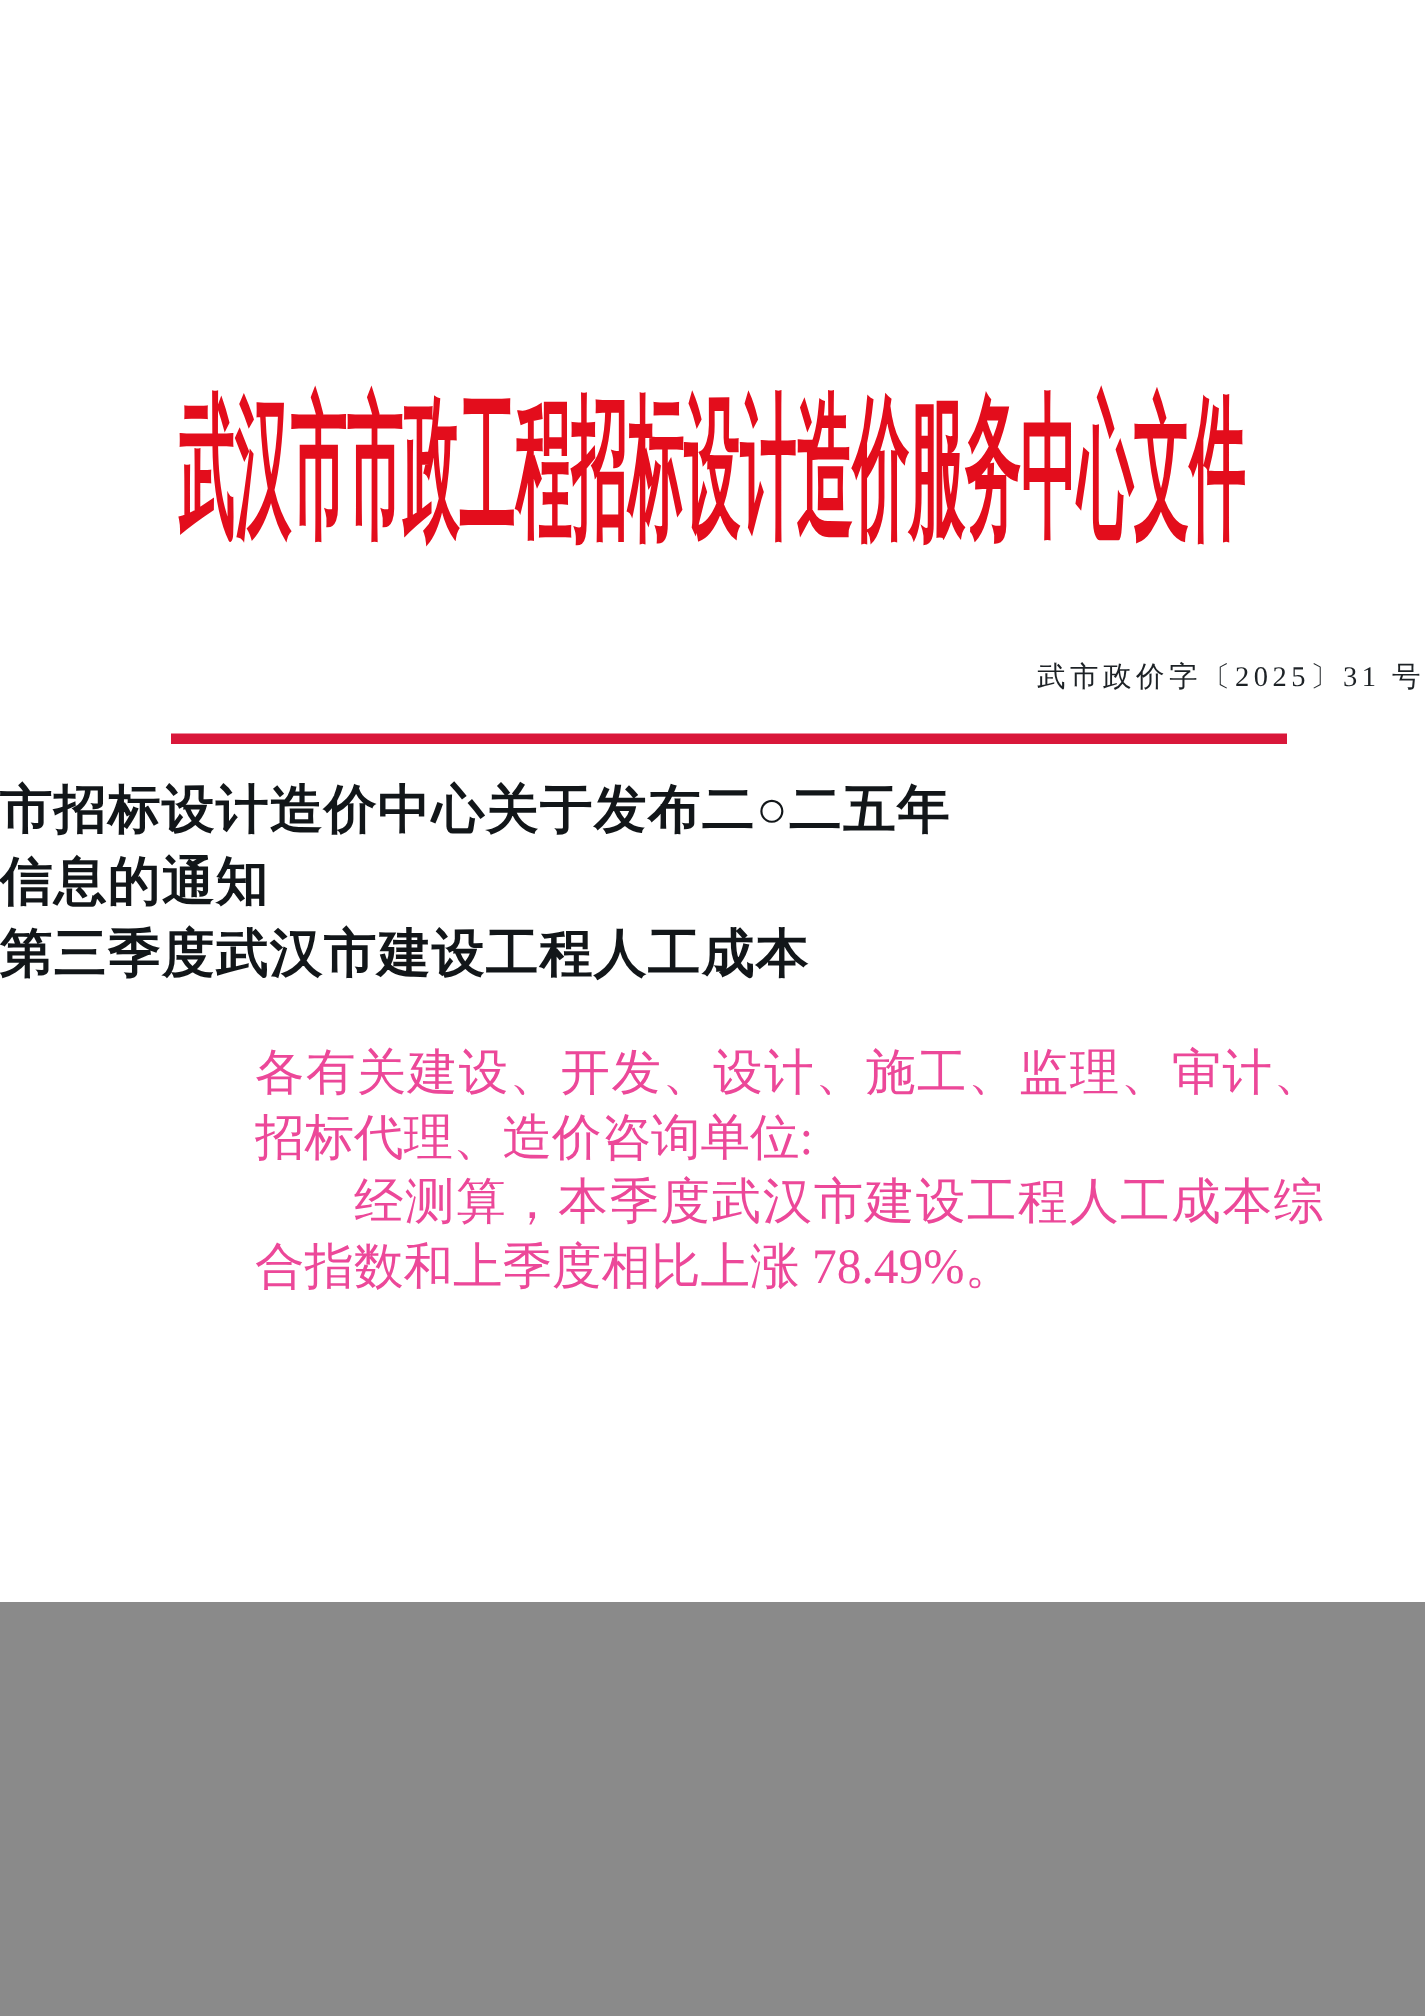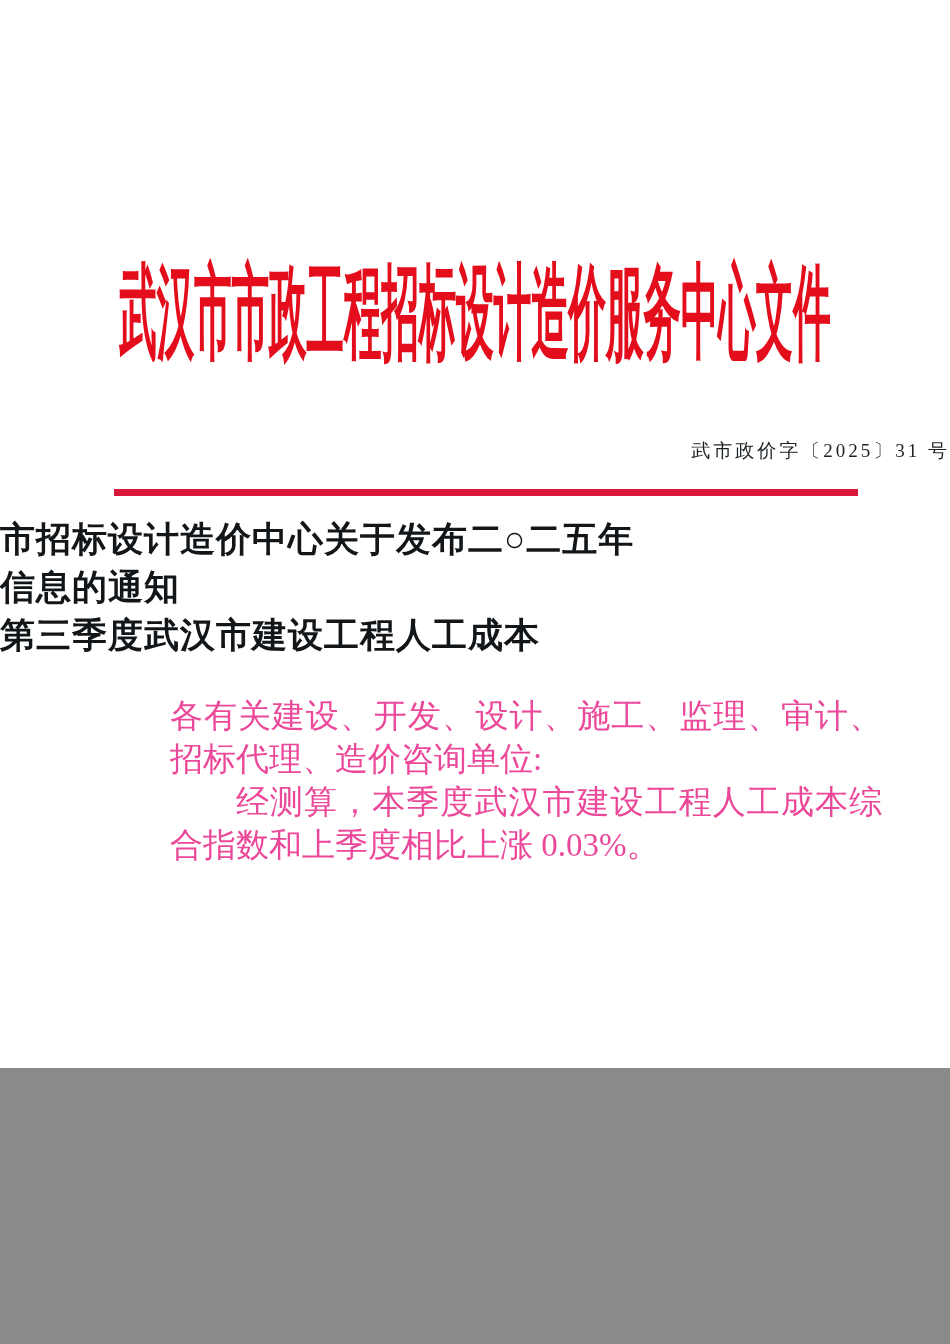--- a/index.html
+++ b/index.html
@@ -113,18 +113,18 @@
   <div class="red-rule"></div>
 
   <div class="doc-title">
     <div>市招标设计造价中心关于发布二○二五年</div>
     <div>信息的通知</div>
     <div>第三季度武汉市建设工程人工成本</div>
   </div>
 
   <div class="doc-body">
     <p class="salutation">各有关建设、开发、设计、施工、监理、审计、招标代理、造价咨询单位:</p>
-    <p class="indent">经测算，本季度武汉市建设工程人工成本综合指数和上季度相比上涨 0.03%。</p>
+    <p class="indent">经测算，本季度武汉市建设工程人工成本综合指数和上季度相比上涨 78.49%。</p>
   </div>
 
   <div class="page-number">- 1 -</div>
 
 </div>
 
 </body></html>

